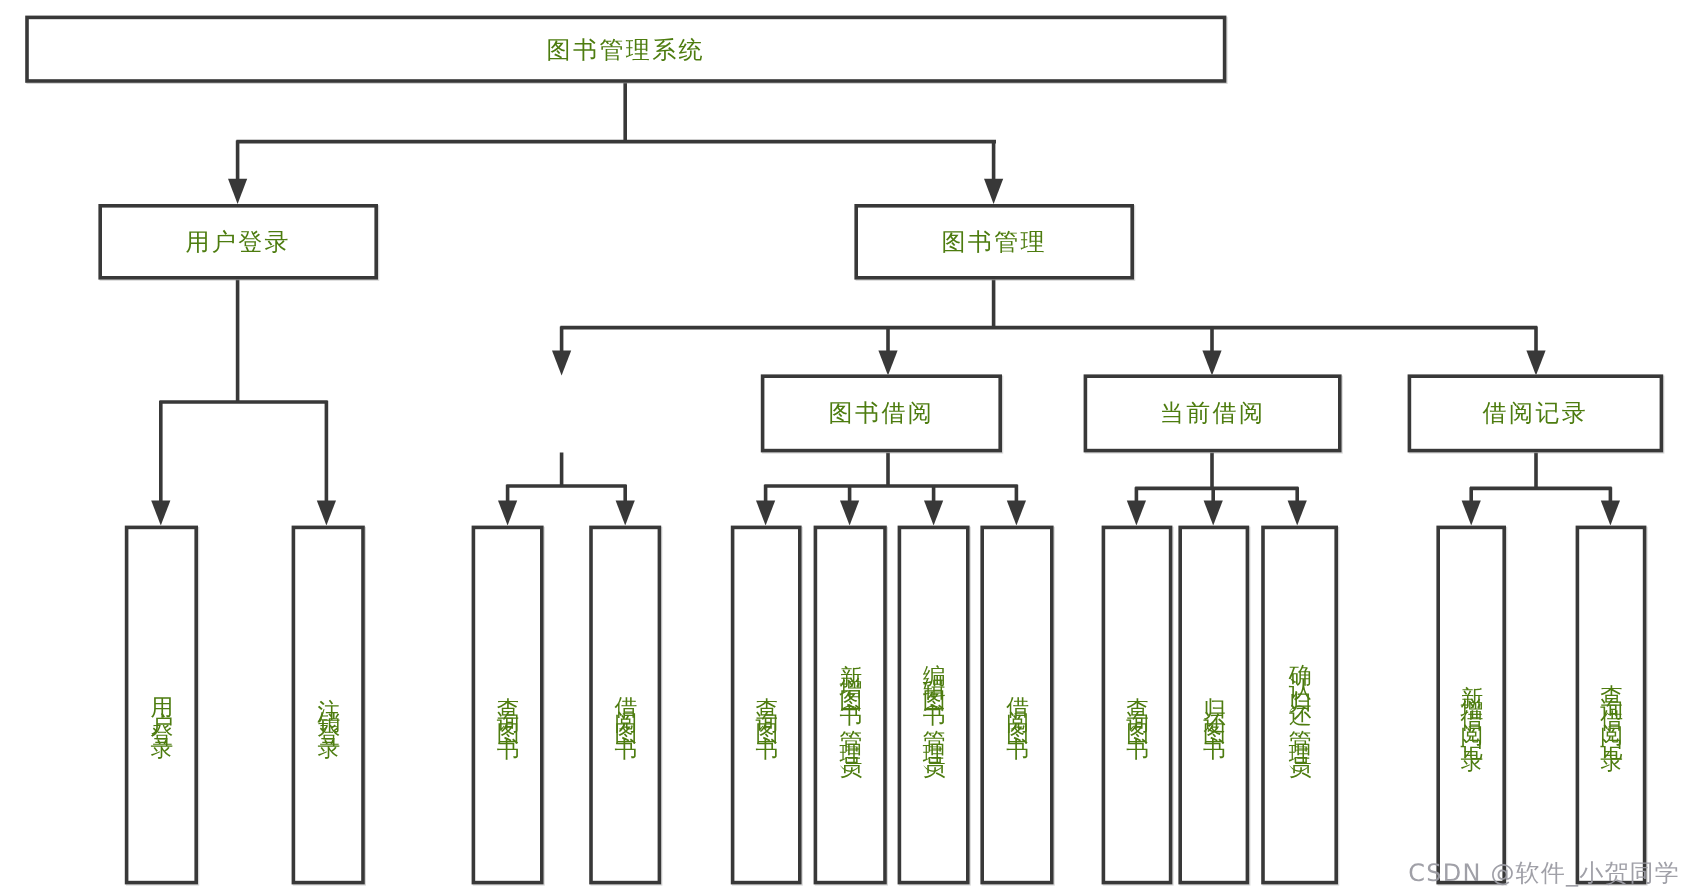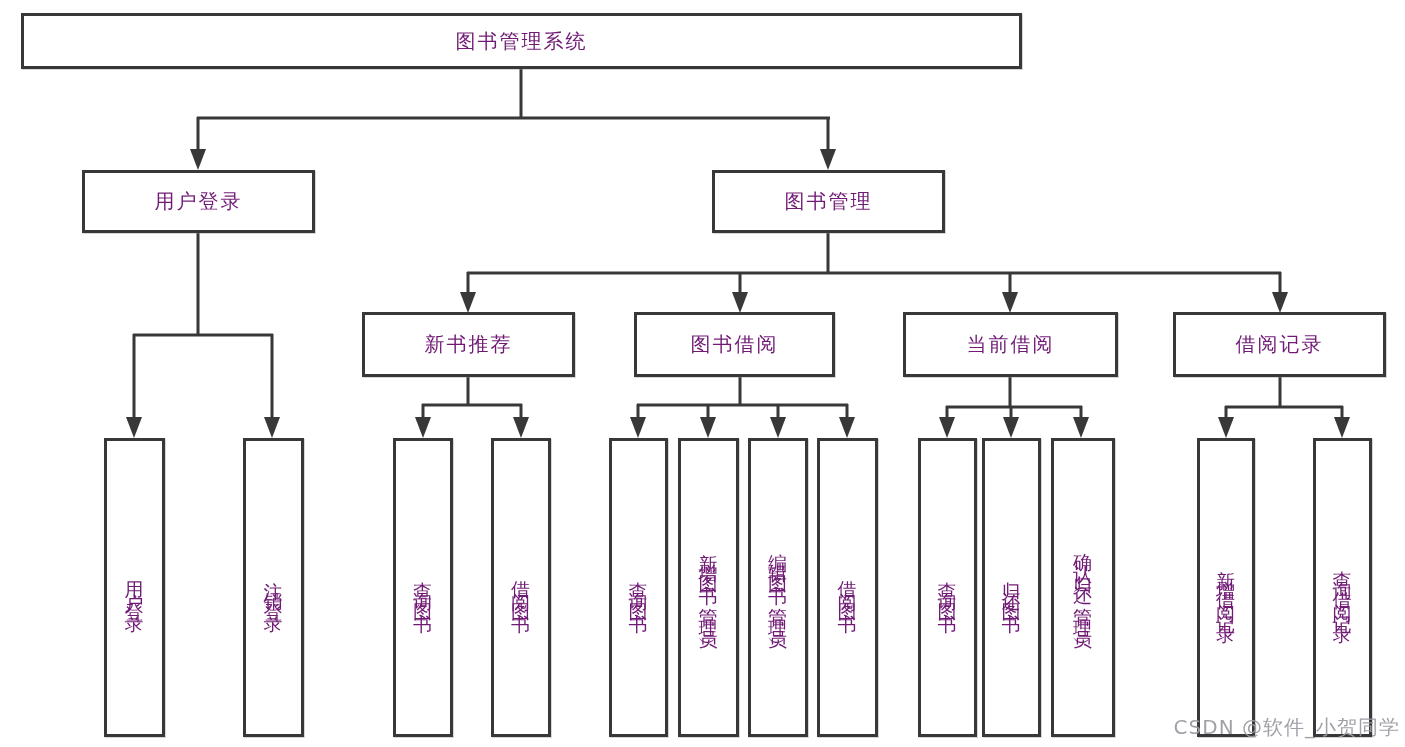--- a/index.html
+++ b/index.html
@@ -12,21 +12,21 @@
   }
   #wires{position:absolute;left:0;top:0;width:1405px;height:747px;}
   .node{
     position:absolute;
     box-sizing:border-box;
     background:#ffffff;
     border:3px solid #383838;
     display:flex;
     align-items:center;
     justify-content:center;
-    color:#701a75;
+    color:#4d7c0f;
     box-shadow:1px 1px 0 rgba(140,140,140,.35);
   }
   .hlabel{
     font-size:20px;
     letter-spacing:2px;
     white-space:nowrap;
   }
   .vlabel{
     writing-mode:vertical-rl;
     text-orientation:mixed;
@@ -101,23 +101,20 @@
     <span class="hlabel">图书管理系统</span>
   </div>
 
   <div class="node lvl2" style="left:82px;width:233px;">
     <span class="hlabel">用户登录</span>
   </div>
   <div class="node lvl2" style="left:712px;width:233px;align-items:center;">
     <span class="hlabel">图书管理</span>
   </div>
 
-  <div class="node lvl3" style="left:362px;width:213px;">
-    <span class="hlabel">新书推荐</span>
-  </div>
   <div class="node lvl3" style="left:634px;width:201px;">
     <span class="hlabel">图书借阅</span>
   </div>
   <div class="node lvl3" style="left:903px;width:215px;">
     <span class="hlabel">当前借阅</span>
   </div>
   <div class="node lvl3" style="left:1173px;width:213px;">
     <span class="hlabel">借阅记录</span>
   </div>
 

